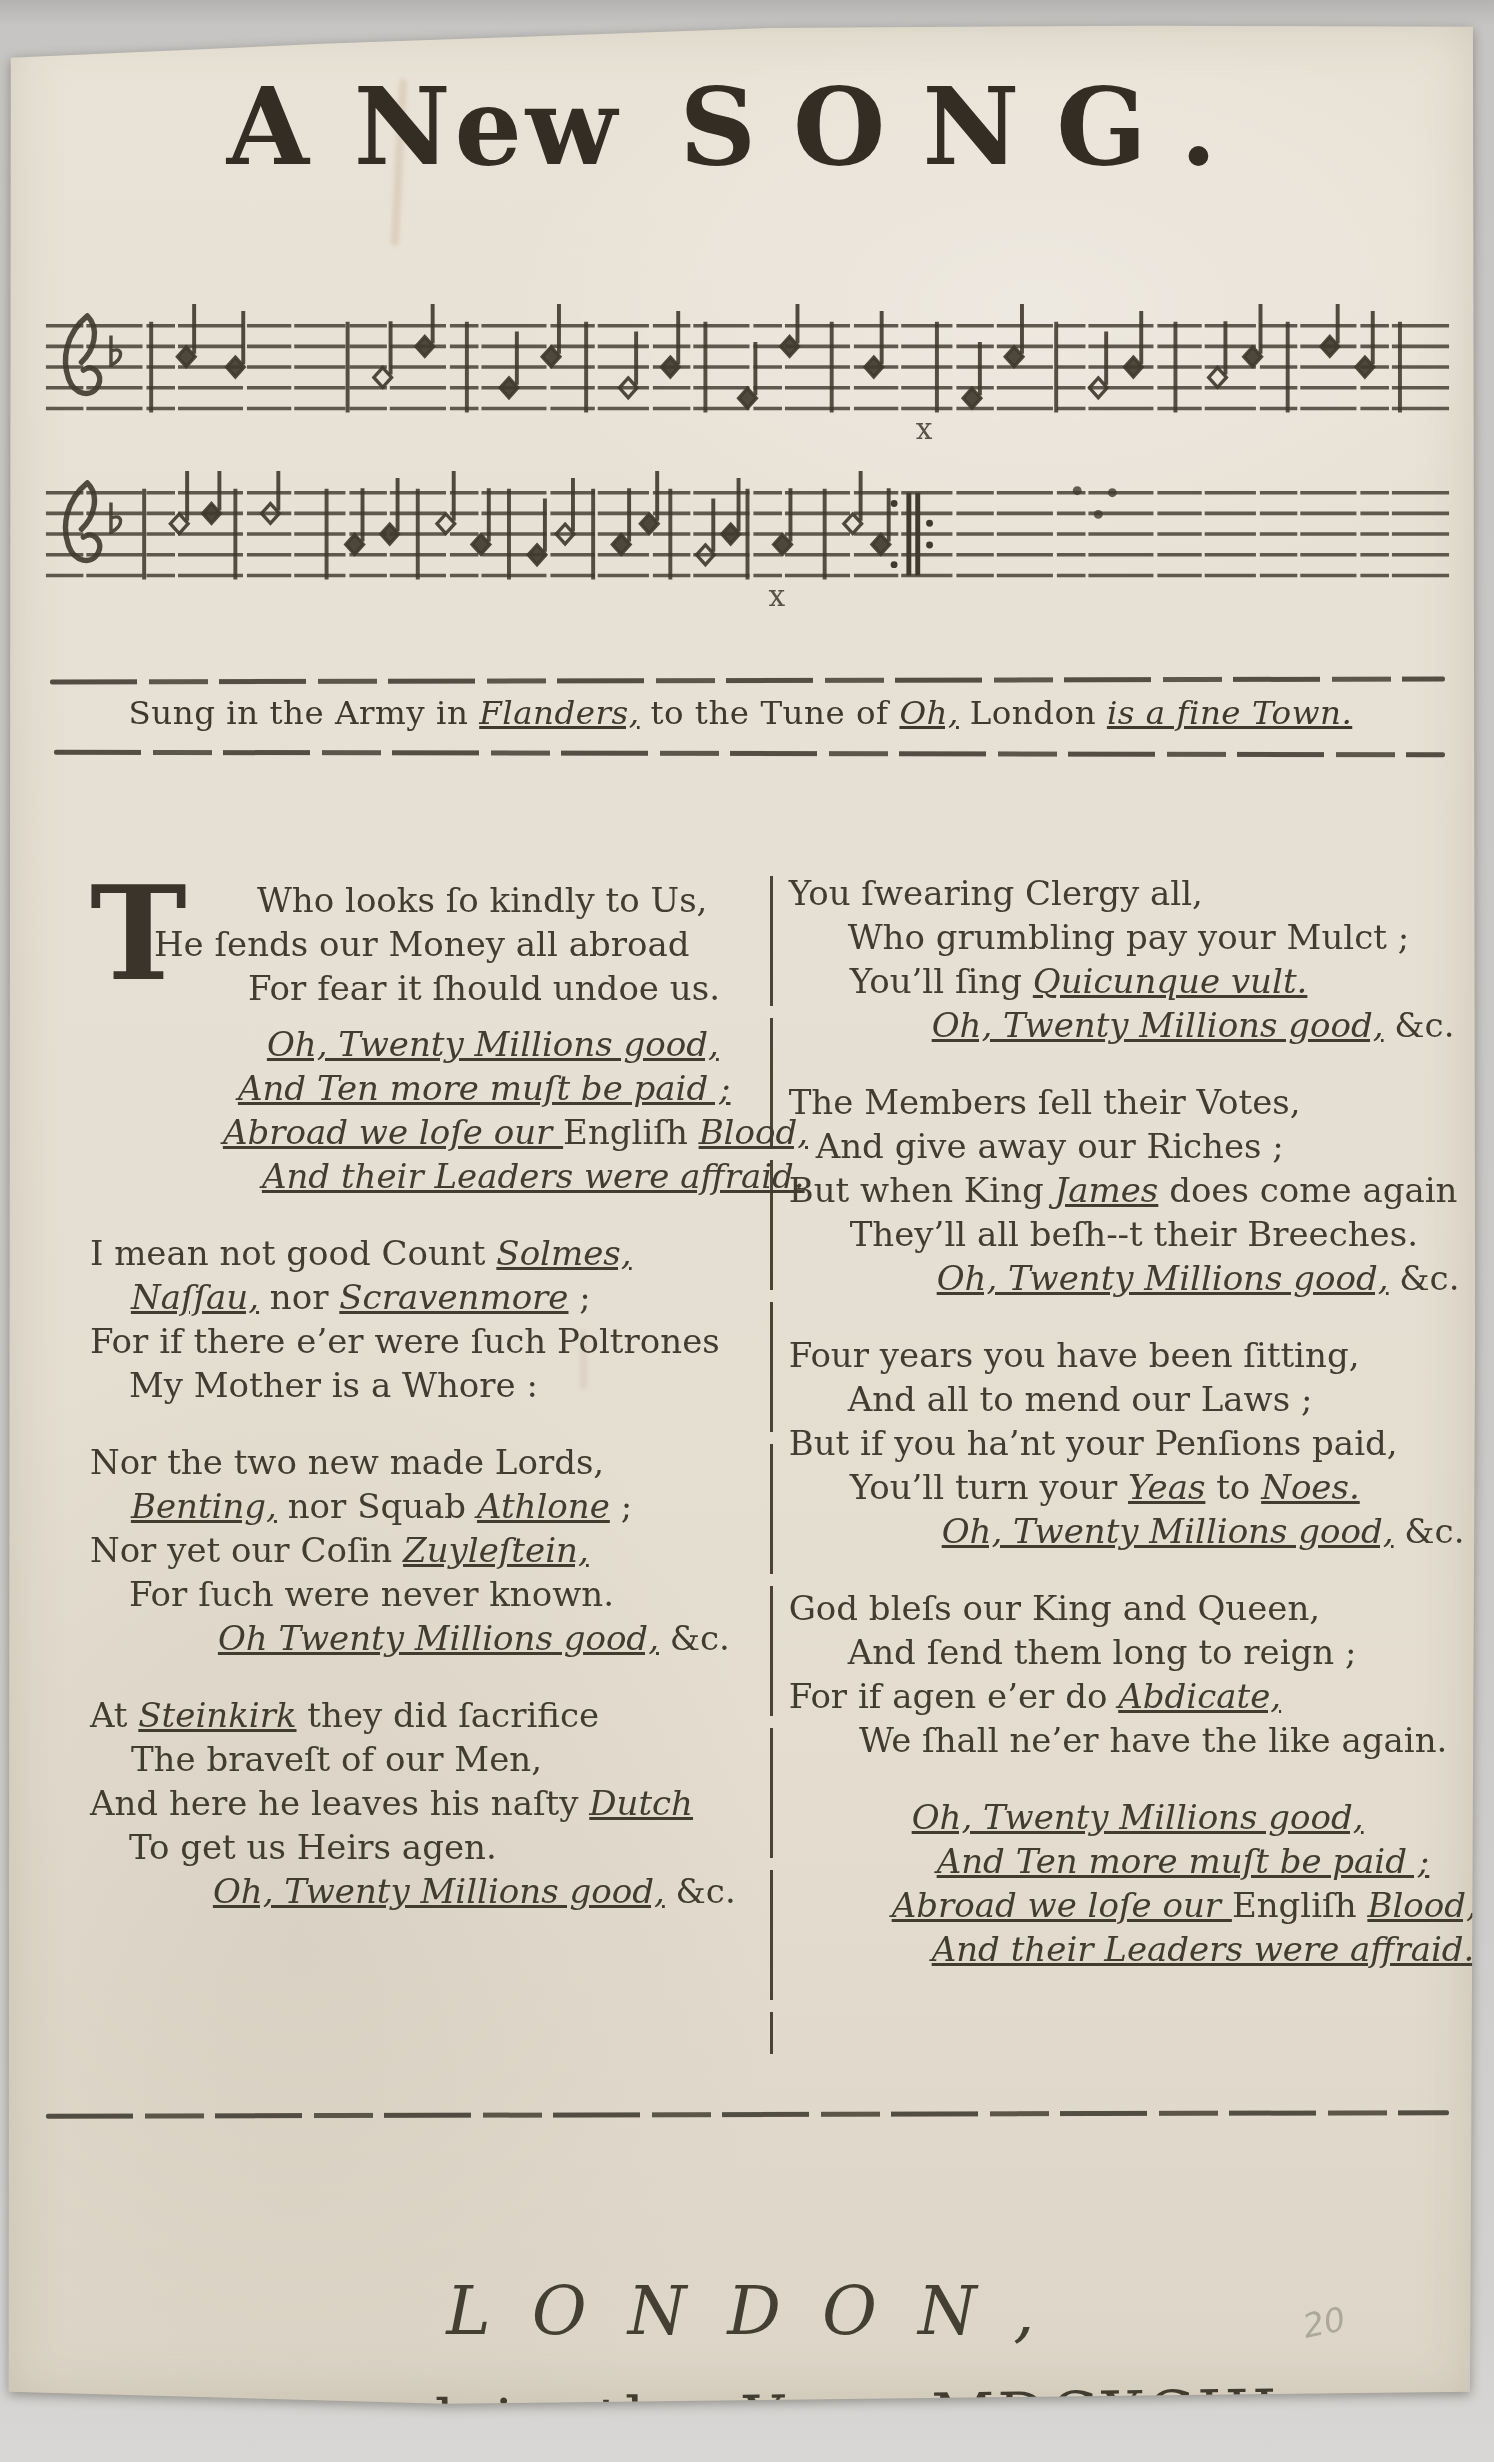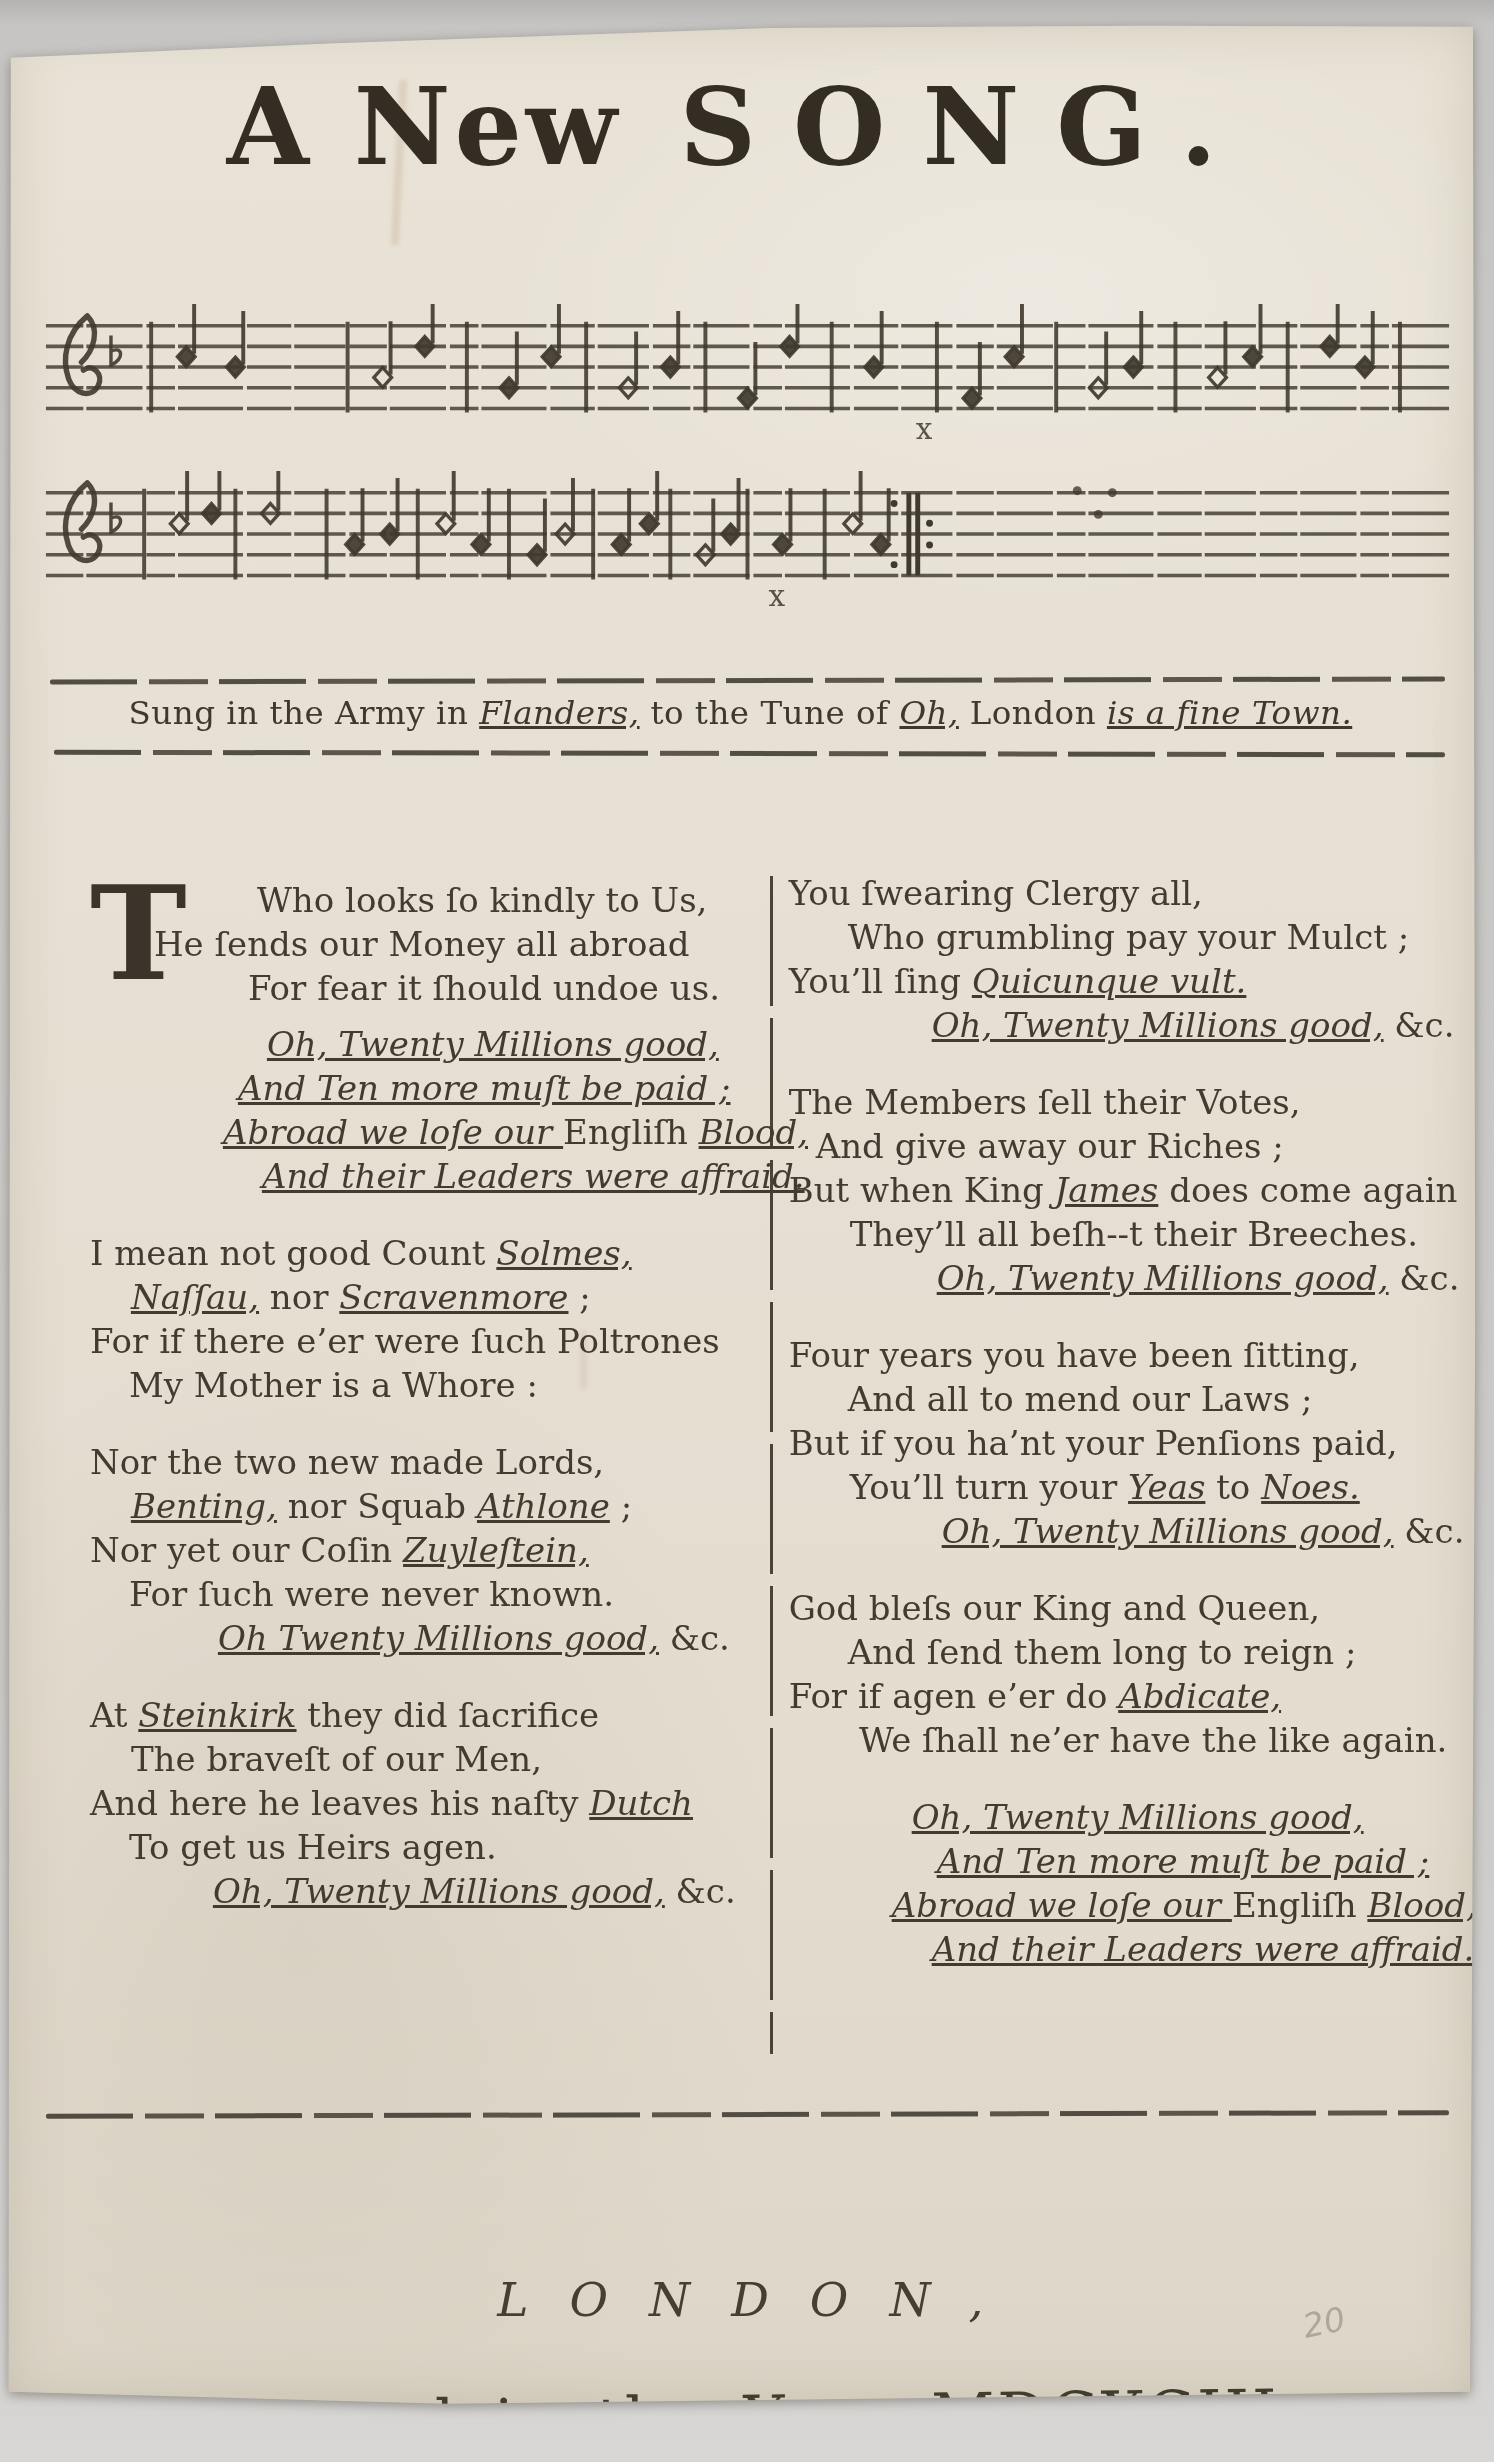--- a/index.html
+++ b/index.html
@@ -50,21 +50,21 @@
   .col-left{width:678px;padding-top:15.8px;}
   .col-divider{width:3px;margin:13.8px 7.9px 0 2px;height:1178px;
     background:repeating-linear-gradient(180deg,#4a4336 0 130px, rgba(0,0,0,0) 130px 142px);}
   .col-right{width:668px;padding-left:7.9px;padding-top:7.9px;}
   .stanza{position:relative;margin-bottom:33px;}
   .dropcap{position:absolute;left:0;top:5.9px;font-size:130px;line-height:99px;font-weight:bold;color:#3a342a;}
   .line{white-space:nowrap;}
 
   .footer-city{
     position:absolute;left:0;top:2252px;width:100%;margin:0;text-align:center;
-    font-size:47px;font-style:italic;color:#443e33;letter-spacing:41px;text-indent:41px;
+    font-size:67px;font-style:italic;color:#443e33;letter-spacing:41px;text-indent:41px;
   }
   .footer-imprint{
     position:absolute;left:59px;top:2362px;width:1379px;margin:0;text-align:center;
     font-size:62px;color:#3f392e;letter-spacing:3px;word-spacing:13.8px;transform:rotate(-0.7deg);
   }
   .pencil-note{
     position:absolute;left:1298px;top:2283px;font-size:33px;color:#a29c90;
     font-style:italic;transform:rotate(-12deg);font-family:"DejaVu Sans",sans-serif;opacity:.8;
   }
 </style>
@@ -241,21 +241,21 @@
             <div class="line" style="margin-left: 0px;"><span>And here he leaves his naſty </span><span class="it">Dutch</span></div>
             <div class="line" style="margin-left: 39px;"><span>To get us Heirs agen.</span></div>
             <div class="line" style="margin-left: 123px;"><span class="it">Oh, Twenty Millions good,</span><span> &amp;c.</span></div>
           </div>
         </div>
       <div class="col-divider"></div>
       <div class="col col-right" id="col-right">
           <div class="stanza">
             <div class="line" style="margin-left: 0px;"><span>You ſwearing Clergy all,</span></div>
             <div class="line" style="margin-left: 59px;"><span>Who grumbling pay your Mulct ;</span></div>
-            <div class="line" style=""><span>You’ll ſing </span><span class="it">Quicunque vult.</span></div>
+            <div class="line" style="margin-left: 61px;"><span>You’ll ſing </span><span class="it">Quicunque vult.</span></div>
             <div class="line" style="margin-left: 143px;"><span class="it">Oh, Twenty Millions good,</span><span> &amp;c.</span></div>
           </div>
           <div class="stanza">
             <div class="line" style="margin-left: 0px;"><span>The Members ſell their Votes,</span></div>
             <div class="line" style="margin-left: 27px;"><span>And give away our Riches ;</span></div>
             <div class="line" style="margin-left: 0px;"><span>But when King </span><span class="it">James</span><span> does come again</span></div>
             <div class="line" style="margin-left: 61px;"><span>They’ll all beſh--t their Breeches.</span></div>
             <div class="line" style="margin-left: 148px;"><span class="it">Oh, Twenty Millions good,</span><span> &amp;c.</span></div>
           </div>
           <div class="stanza">

